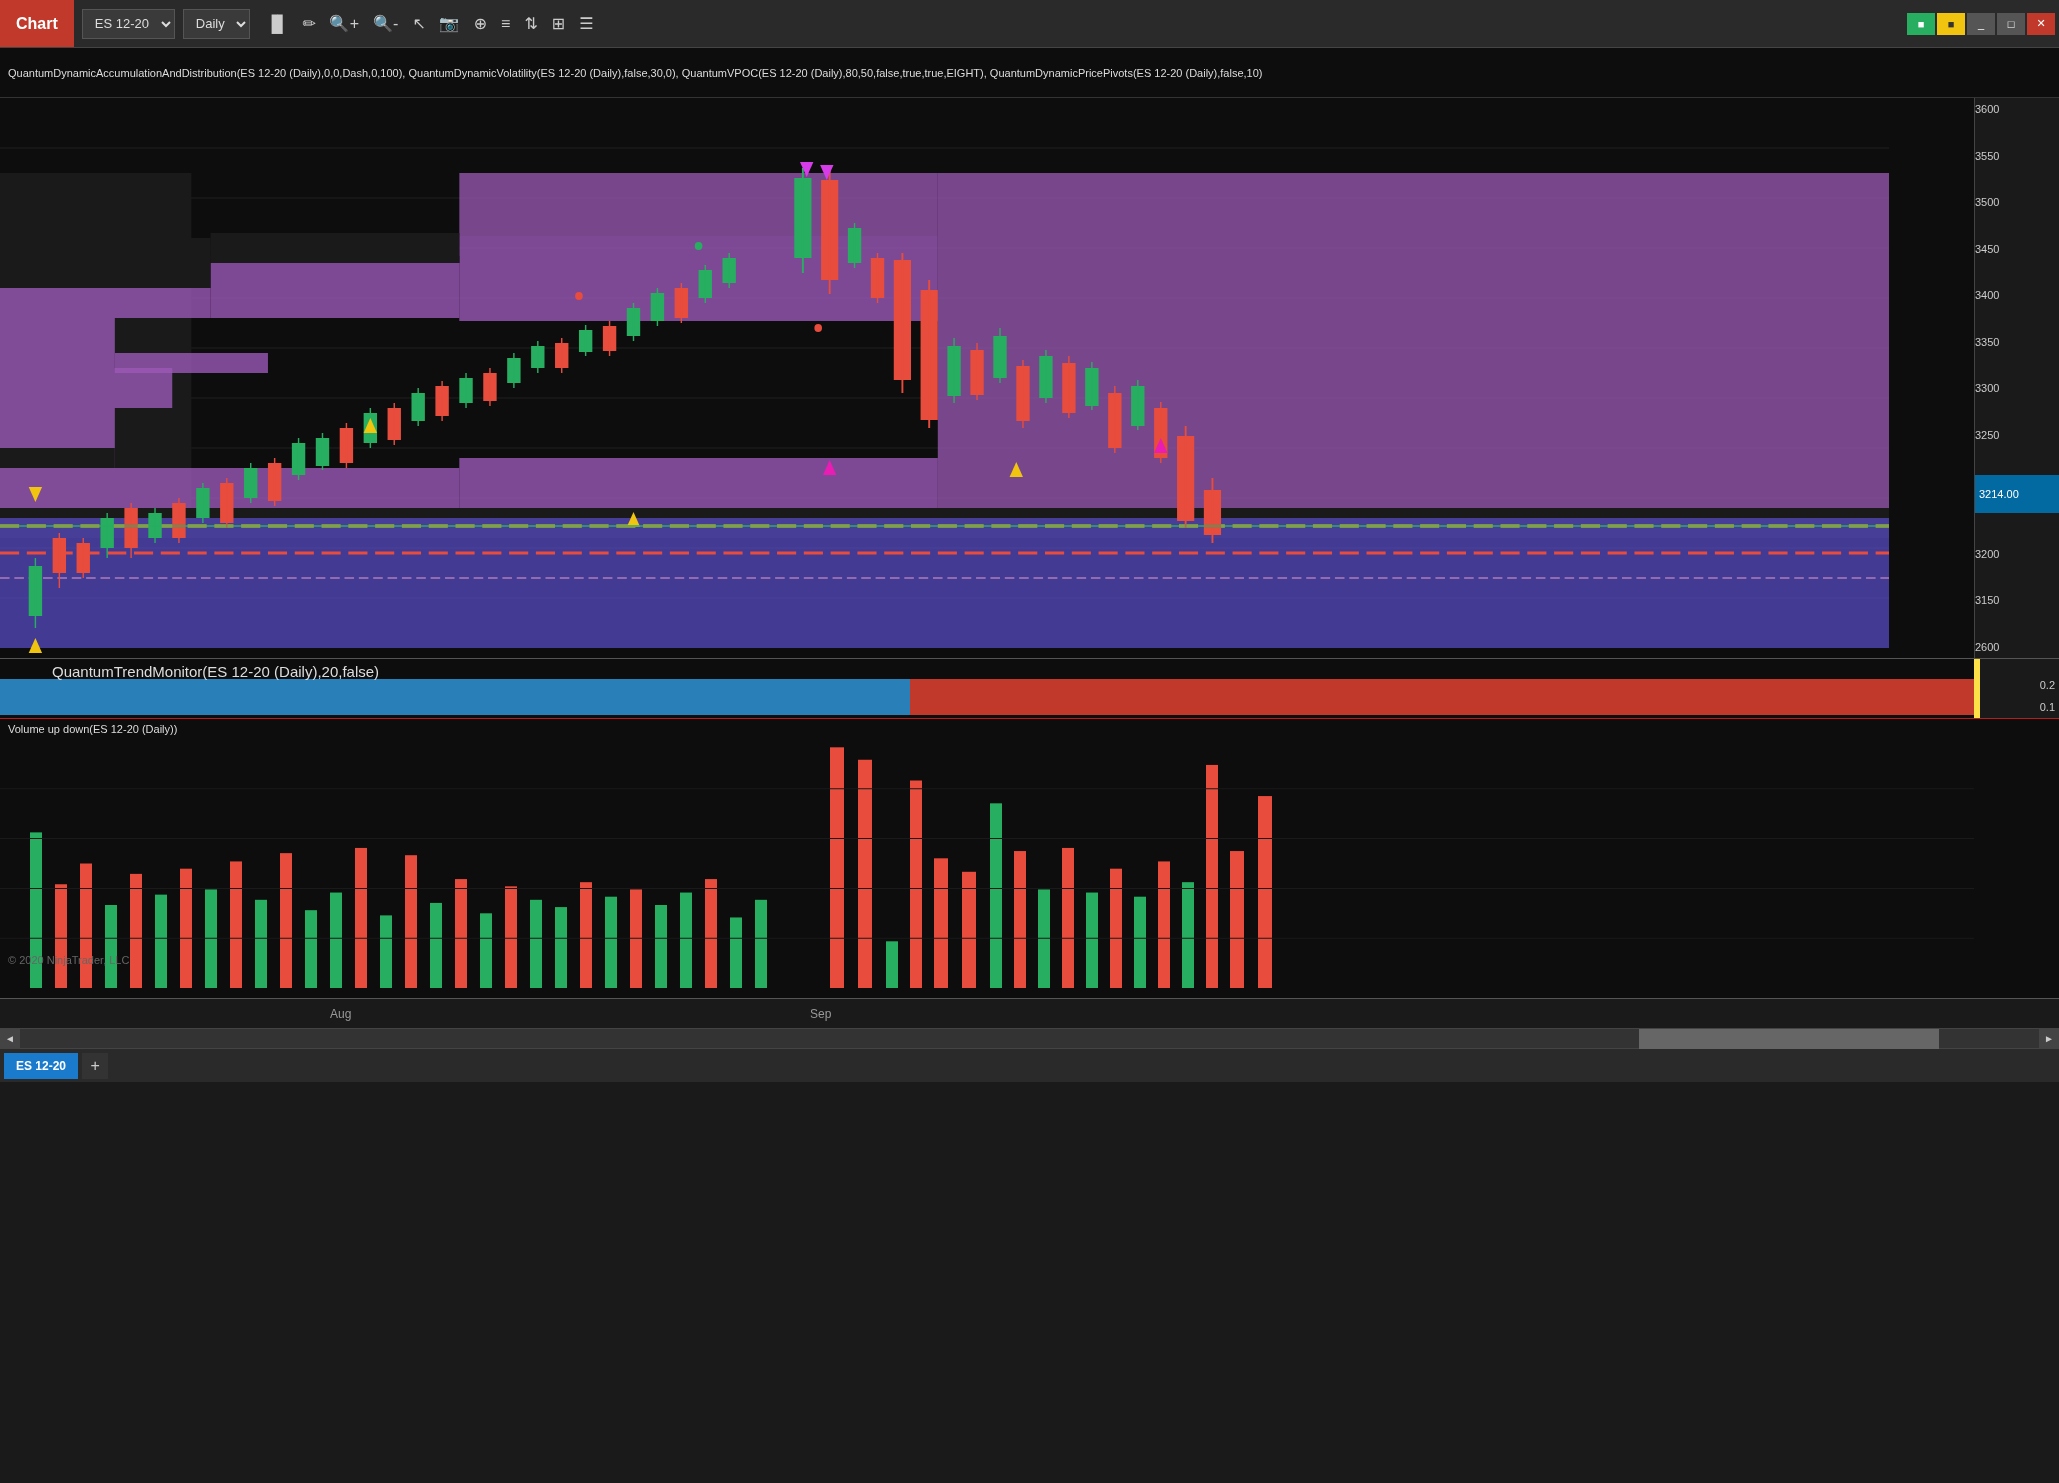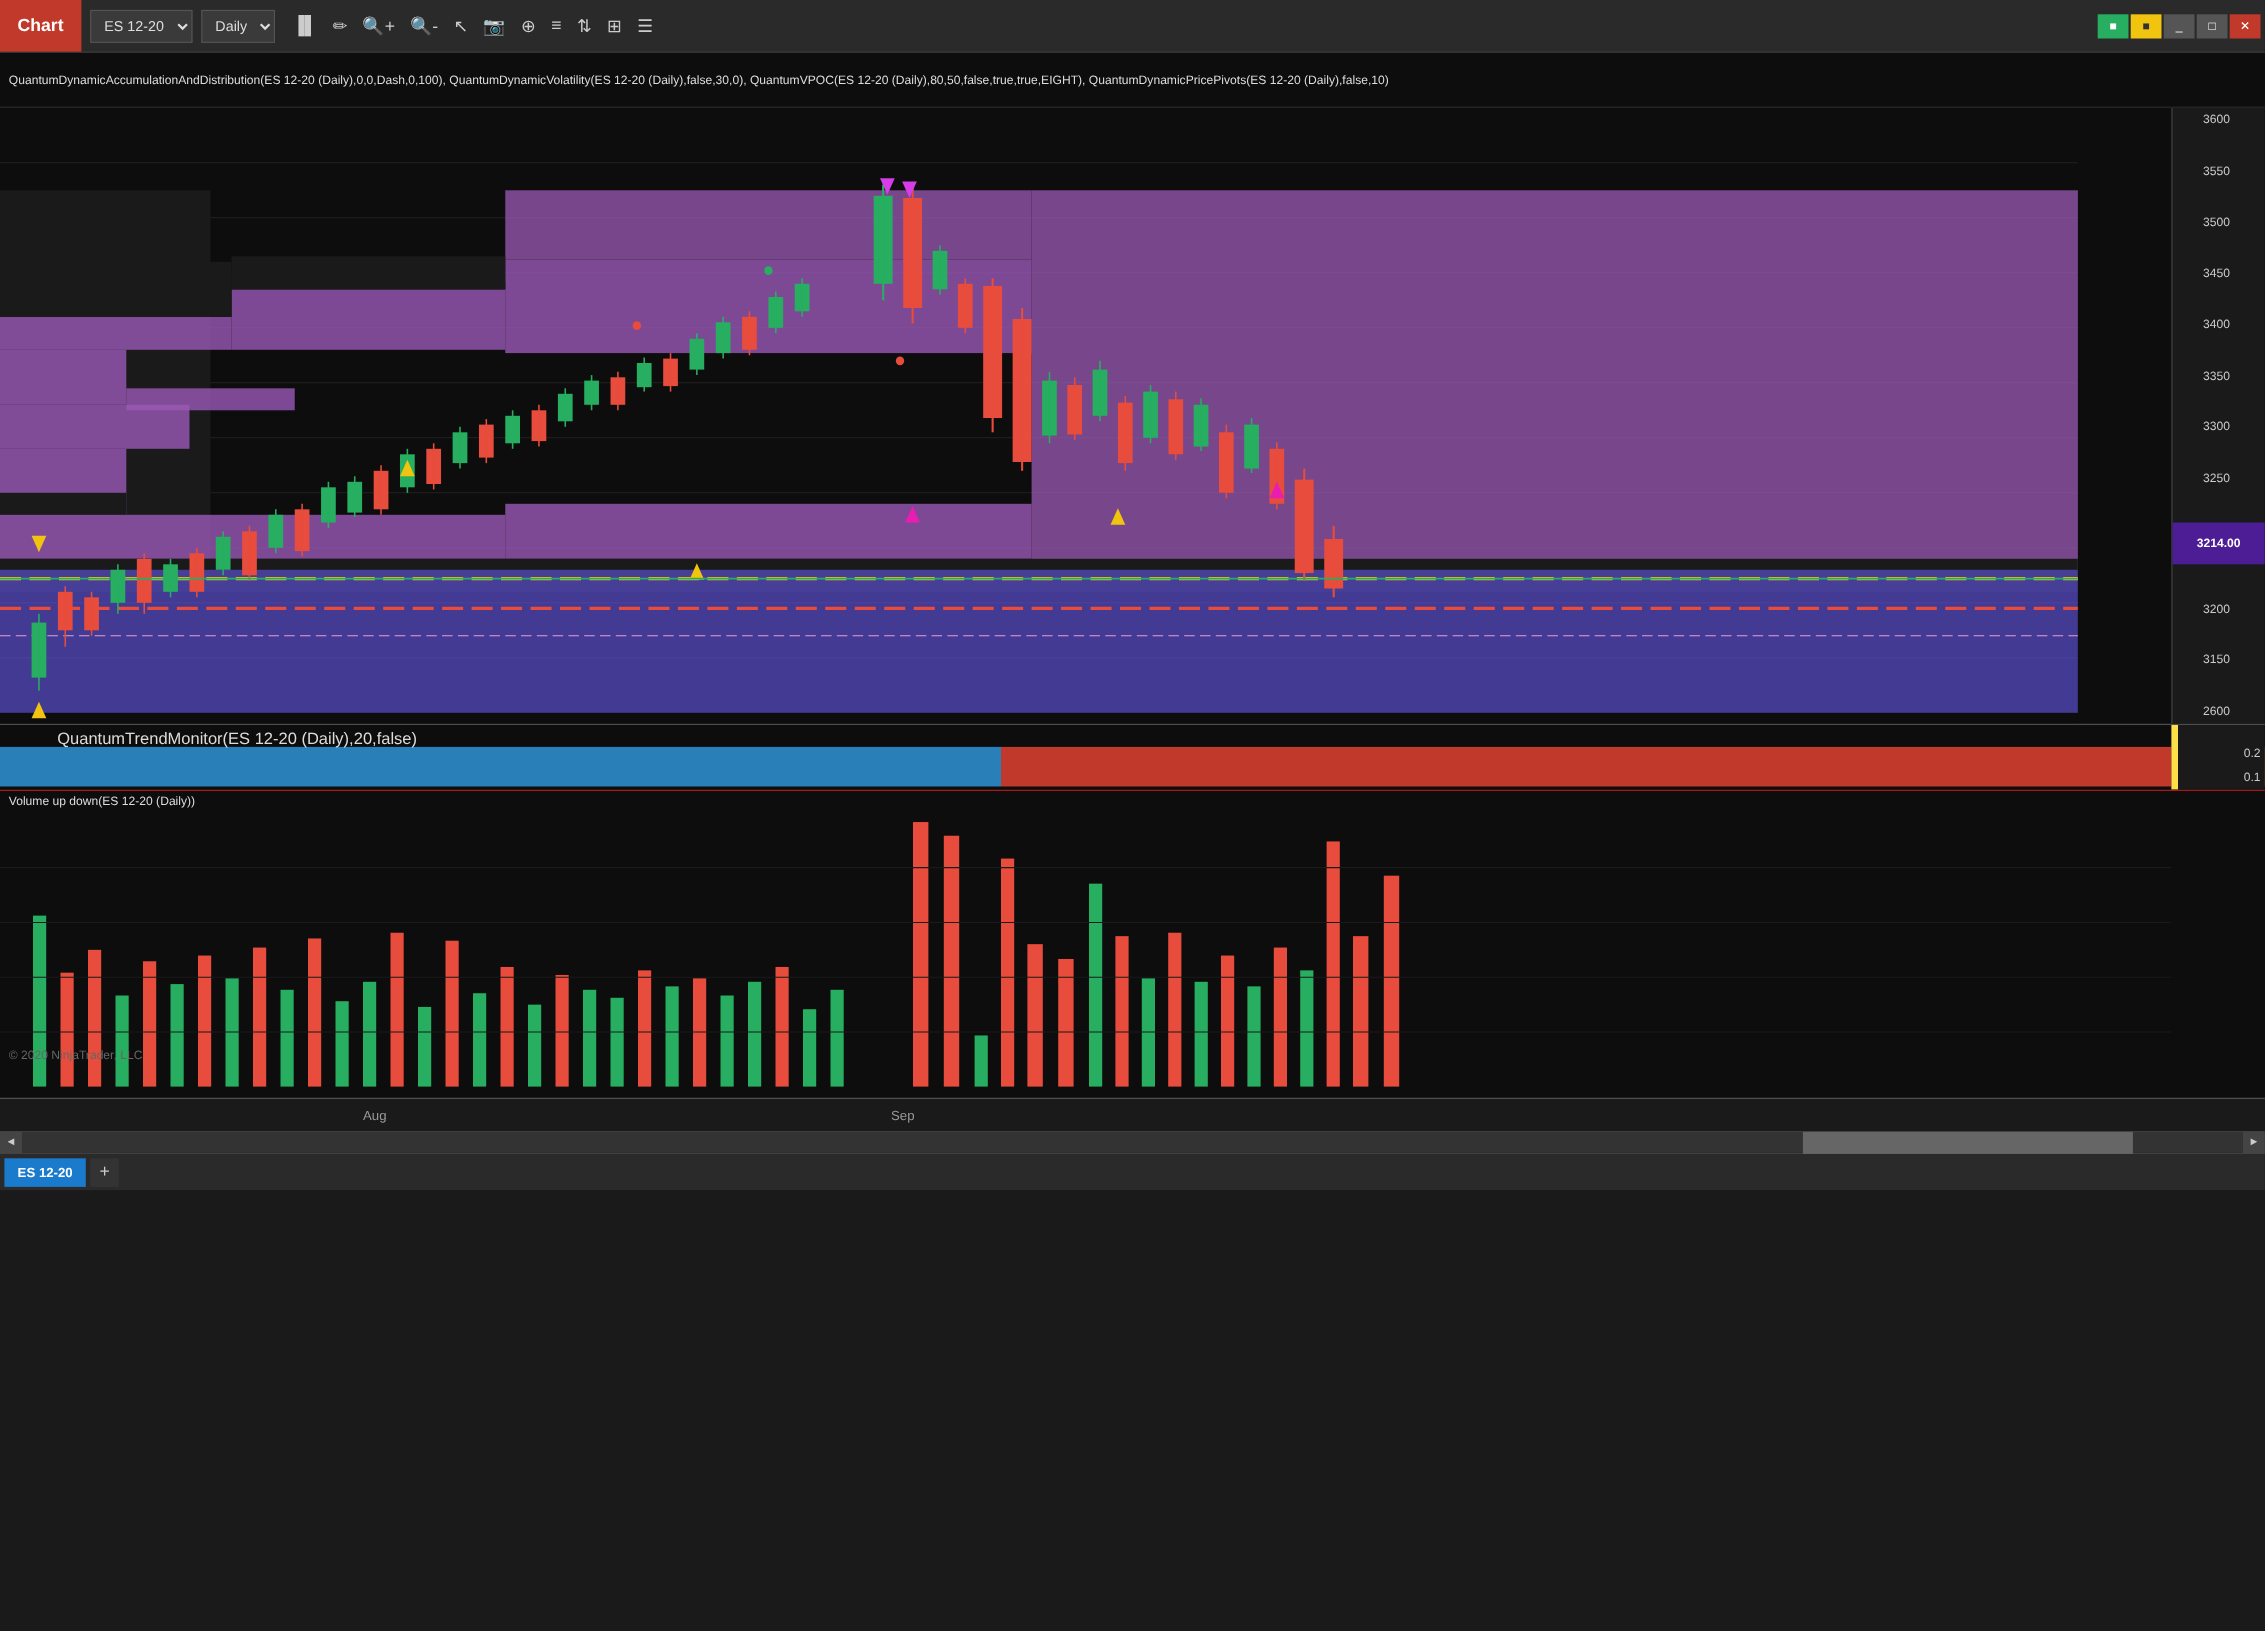--- a/index.html
+++ b/index.html
@@ -97,27 +97,27 @@
       background: #1a1a1a;
       border-left: 1px solid #444;
       display: flex;
       flex-direction: column;
       justify-content: space-between;
       padding: 5px 0;
     }
     .price-label {
       color: #ccc;
       font-size: 11px;
-      text-align: center;
+      text-align: left;
       padding-right: 4px;
     }
     .price-label.highlight {
-      background: #4c1d95;
+      background: #0369a1;
       color: white;
-      font-weight: bold;
+      font-weight: normal;
       padding: 13px 4px;
     }
 
     
     #chart-canvas {
       position: absolute;
       left: 0;
       top: 0;
       right: 85px;
       bottom: 0;

